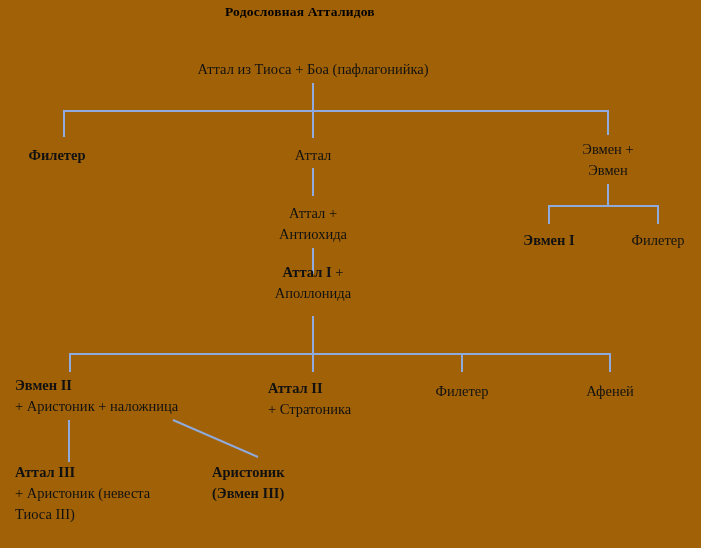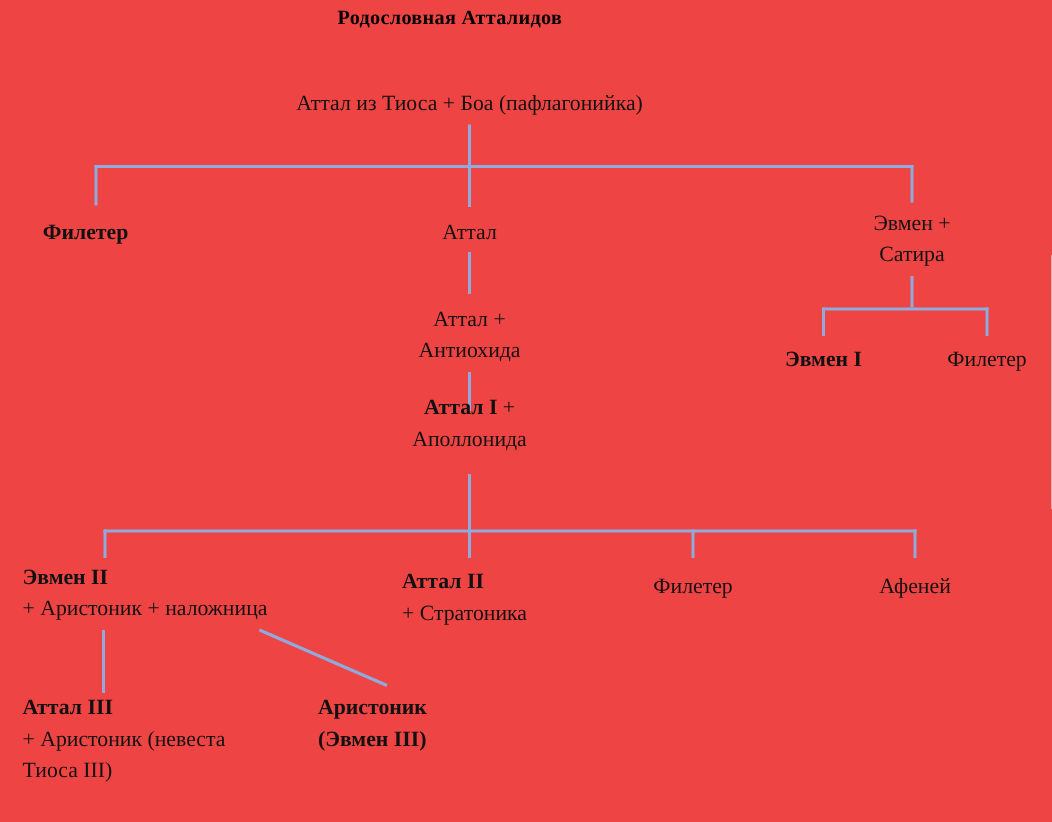--- a/index.html
+++ b/index.html
@@ -8,21 +8,21 @@
     background: #ffffff;
   }
   body {
     font-family: "Liberation Serif", "DejaVu Serif", serif;
     color: #000000;
   }
   #canvas {
     position: relative;
     width: 701px;
     height: 548px;
-    background: #ef4444;
+    background: #a16207;
     overflow: hidden;
   }
   .node {
     position: absolute;
     font-size: 14.5px;
     line-height: 21px;
     color: #111111;
     white-space: nowrap;
   }
   .b { font-weight: bold; }
@@ -75,21 +75,21 @@
   <div class="node ctr b" style="left:57px; top:145px;">
     <span>Филетер</span>
   </div>
 
   <div class="node ctr" style="left:313px; top:145px;">
     <span>Аттал</span>
   </div>
 
   <div class="node ctr" style="left:608px; top:139px;">
     <div>Эвмен +</div>
-    <div>Сатира</div>
+    <div>Эвмен</div>
   </div>
 
   <div class="ln vln" style="left:312px; top:168px; height:28px;"></div>
 
   <div class="ln vln" style="left:607px; top:184px; height:21px;"></div>
   <div class="ln hln" style="left:548px; top:205px; width:111px;"></div>
   <div class="ln vln" style="left:548px; top:205px; height:19px;"></div>
   <div class="ln vln" style="left:657px; top:205px; height:19px;"></div>
 
   <div class="node ctr b" style="left:549px; top:230px;text-align:center;">

